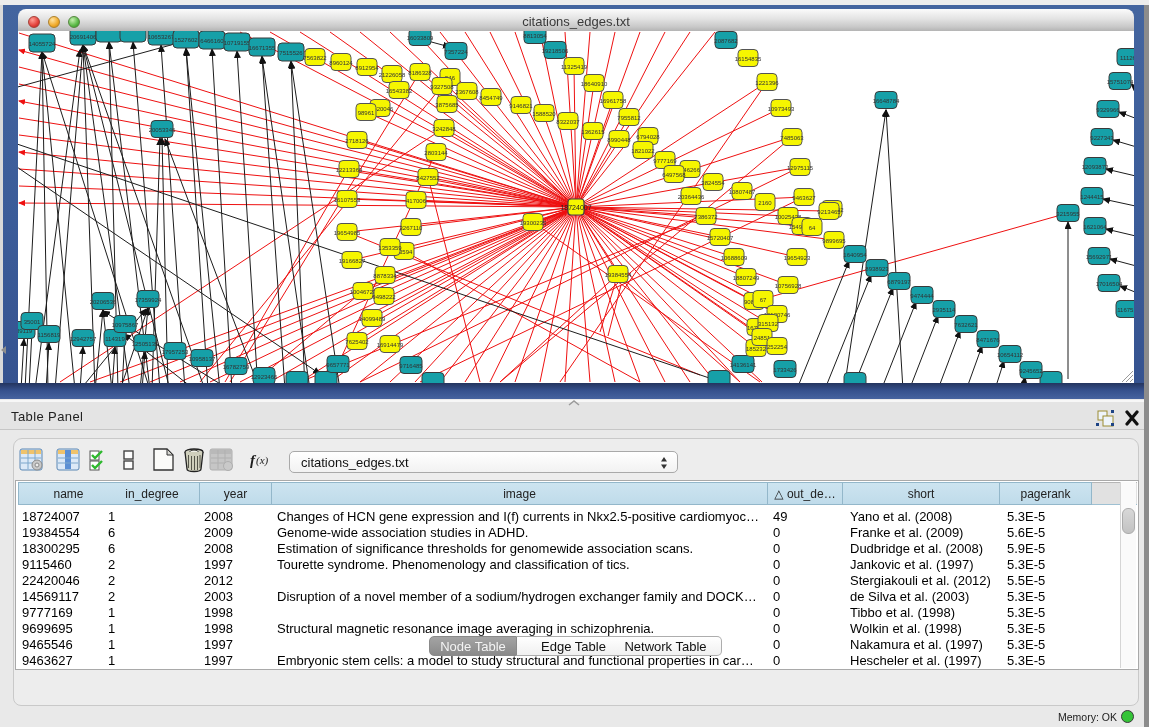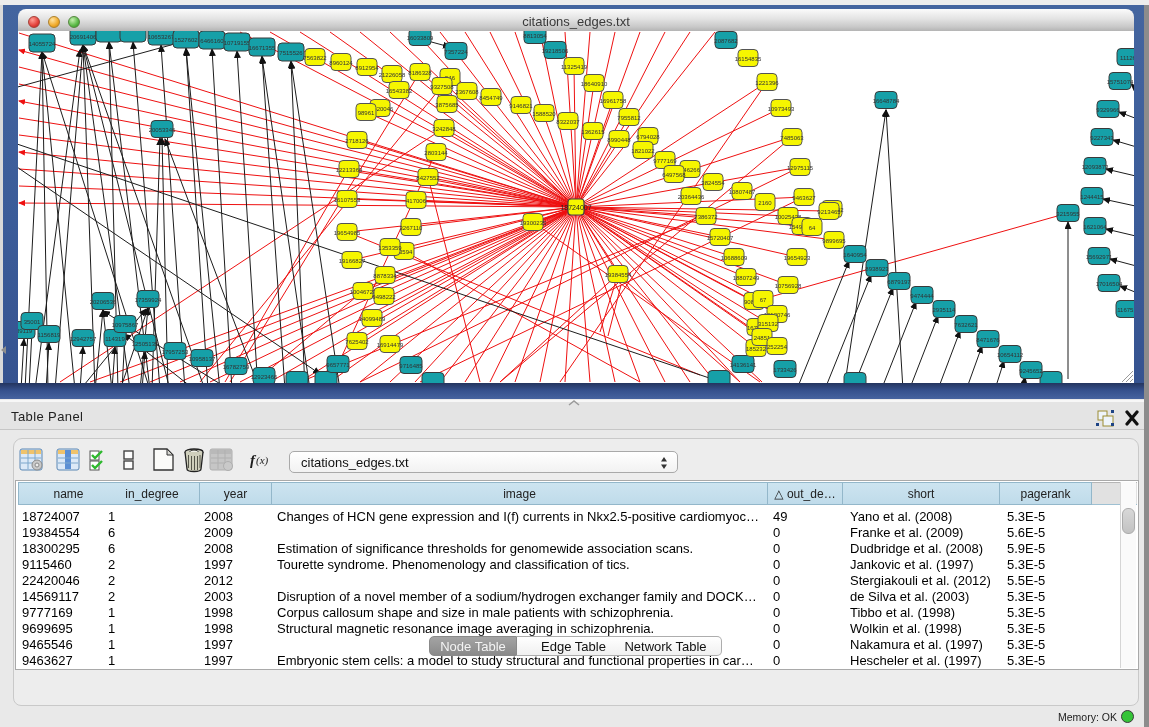--- a/index.html
+++ b/index.html
@@ -599,20 +599,21 @@
     <span style="left:204px">2008</span>
     <span style="left:277px">Changes of HCN gene expression and I(f) currents in Nkx2.5-positive cardiomyoc…</span>
     <span style="left:773px">49</span>
     <span style="left:850px">Yano et al. (2008)</span>
     <span style="left:1007px">5.3E-5</span>
   </div>
 <div class="row" style="top:525px">
 <span style="left:22px">19384554</span>
     <span style="left:108px">6</span>
     <span style="left:204px">2009</span>
+    <span style="left:277px">Genome-wide association studies in ADHD.</span>
     <span style="left:773px">0</span>
     <span style="left:850px">Franke et al. (2009)</span>
     <span style="left:1007px">5.6E-5</span>
   </div>
 <div class="row" style="top:541px">
 <span style="left:22px">18300295</span>
     <span style="left:108px">6</span>
     <span style="left:204px">2008</span>
     <span style="left:277px">Estimation of significance thresholds for genomewide association scans.</span>
     <span style="left:773px">0</span>
@@ -642,21 +643,20 @@
     <span style="left:204px">2003</span>
     <span style="left:277px">Disruption of a novel member of a sodium/hydrogen exchanger family and DOCK…</span>
     <span style="left:773px">0</span>
     <span style="left:850px">de Silva et al. (2003)</span>
     <span style="left:1007px">5.3E-5</span>
   </div>
 <div class="row" style="top:605px">
 <span style="left:22px">9777169</span>
     <span style="left:108px">1</span>
     <span style="left:204px">1998</span>
-    <span style="left:277px">Corpus callosum shape and size in male patients with schizophrenia.</span>
     <span style="left:773px">0</span>
     <span style="left:850px">Tibbo et al. (1998)</span>
     <span style="left:1007px">5.3E-5</span>
   </div>
 <div class="row" style="top:621px">
 <span style="left:22px">9699695</span>
     <span style="left:108px">1</span>
     <span style="left:204px">1998</span>
     <span style="left:277px">Structural magnetic resonance image averaging in schizophrenia.</span>
     <span style="left:773px">0</span>

